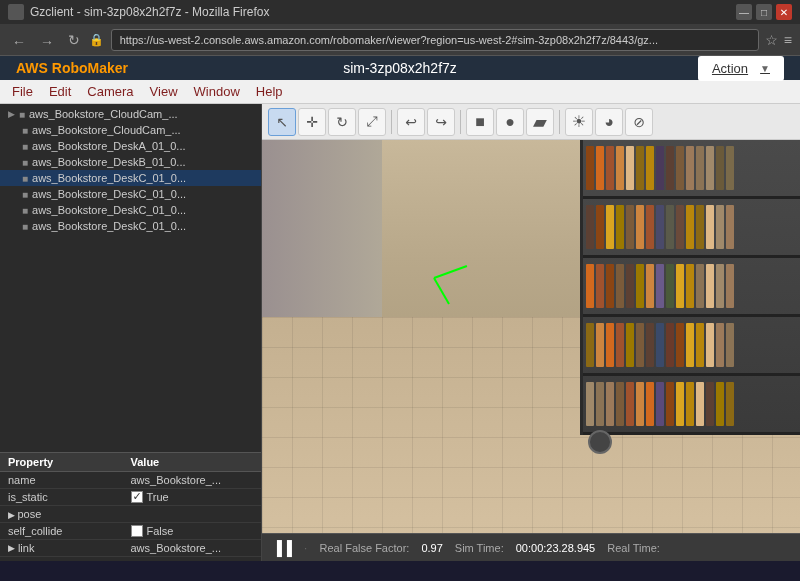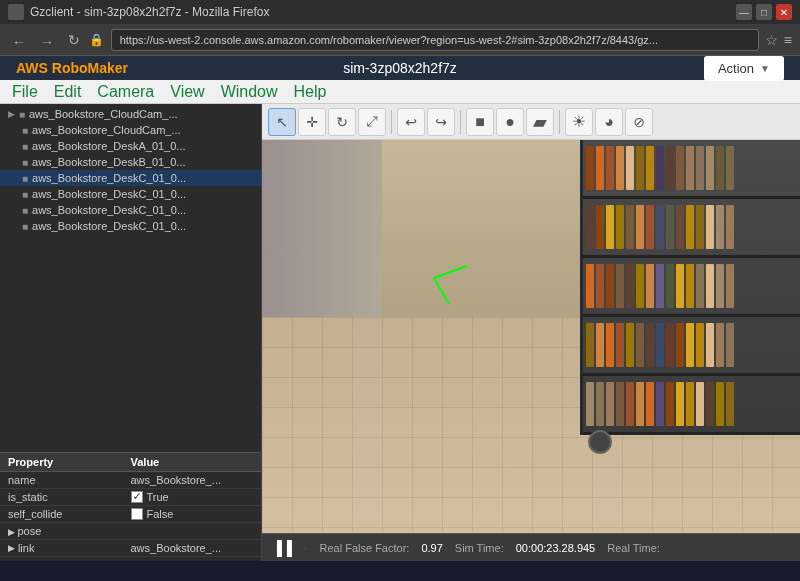--- a/index.html
+++ b/index.html
@@ -50,35 +50,36 @@
     #appheader .action-btn {
       background: #fff;
       color: #333;
       border: none;
       border-radius: 3px;
       padding: 5px 14px;
       font-size: 13px;
       cursor: pointer;
       display: flex;
       align-items: center;
-      gap: 6px;
+      gap: 12px;
       font-weight: 500;
+      text-decoration: underline;
     }
     #appheader .action-btn .chevron { font-size: 10px; color: #666; }
 
     
     #menubar {
       background: #f0f0f0;
       height: 24px;
       display: flex;
       align-items: center;
       padding: 0 4px;
       border-bottom: 1px solid #ccc;
     }
-    #menubar .menu-item { padding: 2px 8px; font-size: 16px; color: #15803d; cursor: pointer; }
+    #menubar .menu-item { padding: 2px 8px; font-size: 13px; color: #7f1d1d; cursor: pointer; }
 
     
     #main {
       display: flex;
       height: calc(581px - 28px - 32px - 40px - 24px);
       background: #1a1a1a;
     }
 
     
     #leftpanel {
@@ -433,31 +434,31 @@
       </div>
 
       <div class="prop-row">
         <span class="prop-name">is_static</span>
         <span class="prop-value with-checkbox">
           <span class="checkbox checked"></span>
           <span>True</span>
         </span>
       </div>
 
+      <div class="prop-row expandable">
+        <span class="prop-name">pose</span>
+        <span class="prop-value"></span>
+      </div>
+
       <div class="prop-row">
         <span class="prop-name">self_collide</span>
         <span class="prop-value with-checkbox">
           <span class="checkbox"></span>
           <span>False</span>
         </span>
-      </div>
-
-      <div class="prop-row expandable">
-        <span class="prop-name">pose</span>
-        <span class="prop-value"></span>
       </div>
 
       <div class="prop-row">
         <span class="prop-name" style="display:flex;align-items:center;">
           <span style="font-size:9px;margin-right:3px;">▶</span>link
         </span>
         <span class="prop-value">
           <span class="prop-value-text">aws_Bookstore_...</span>
         </span>
       </div>

